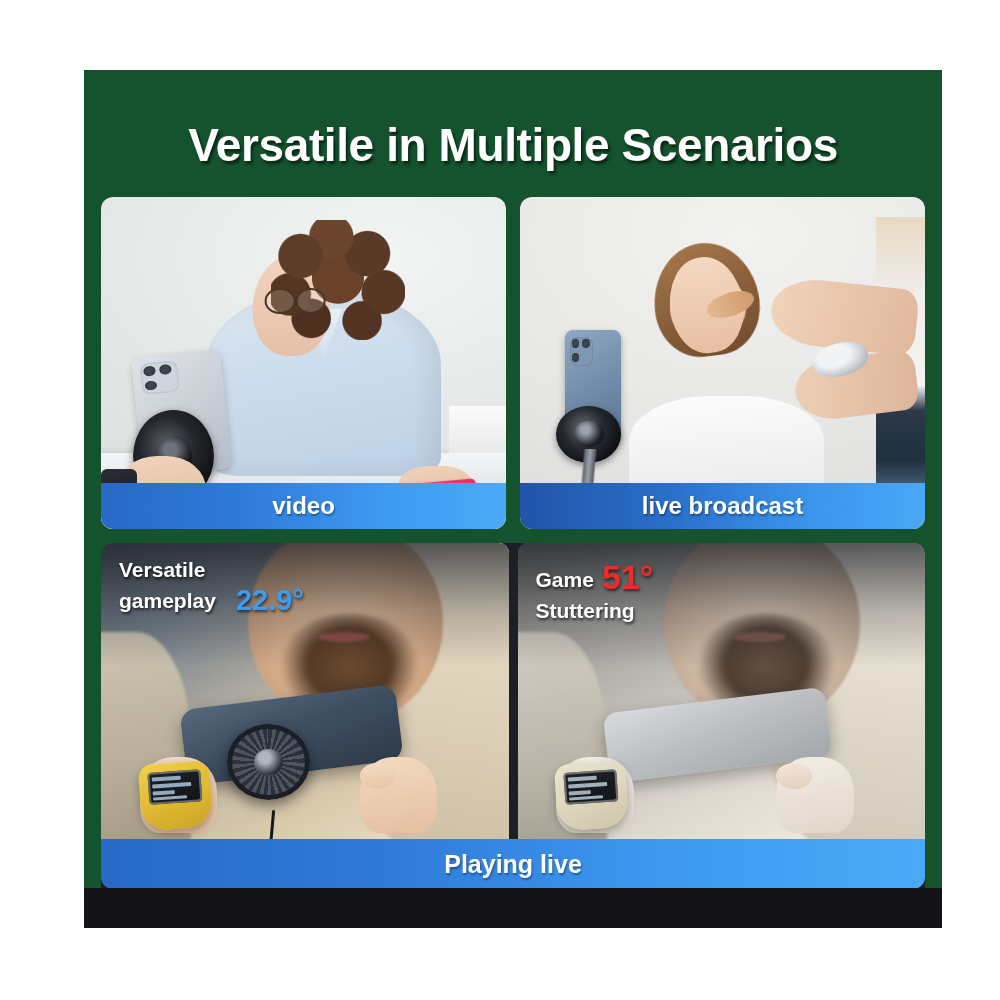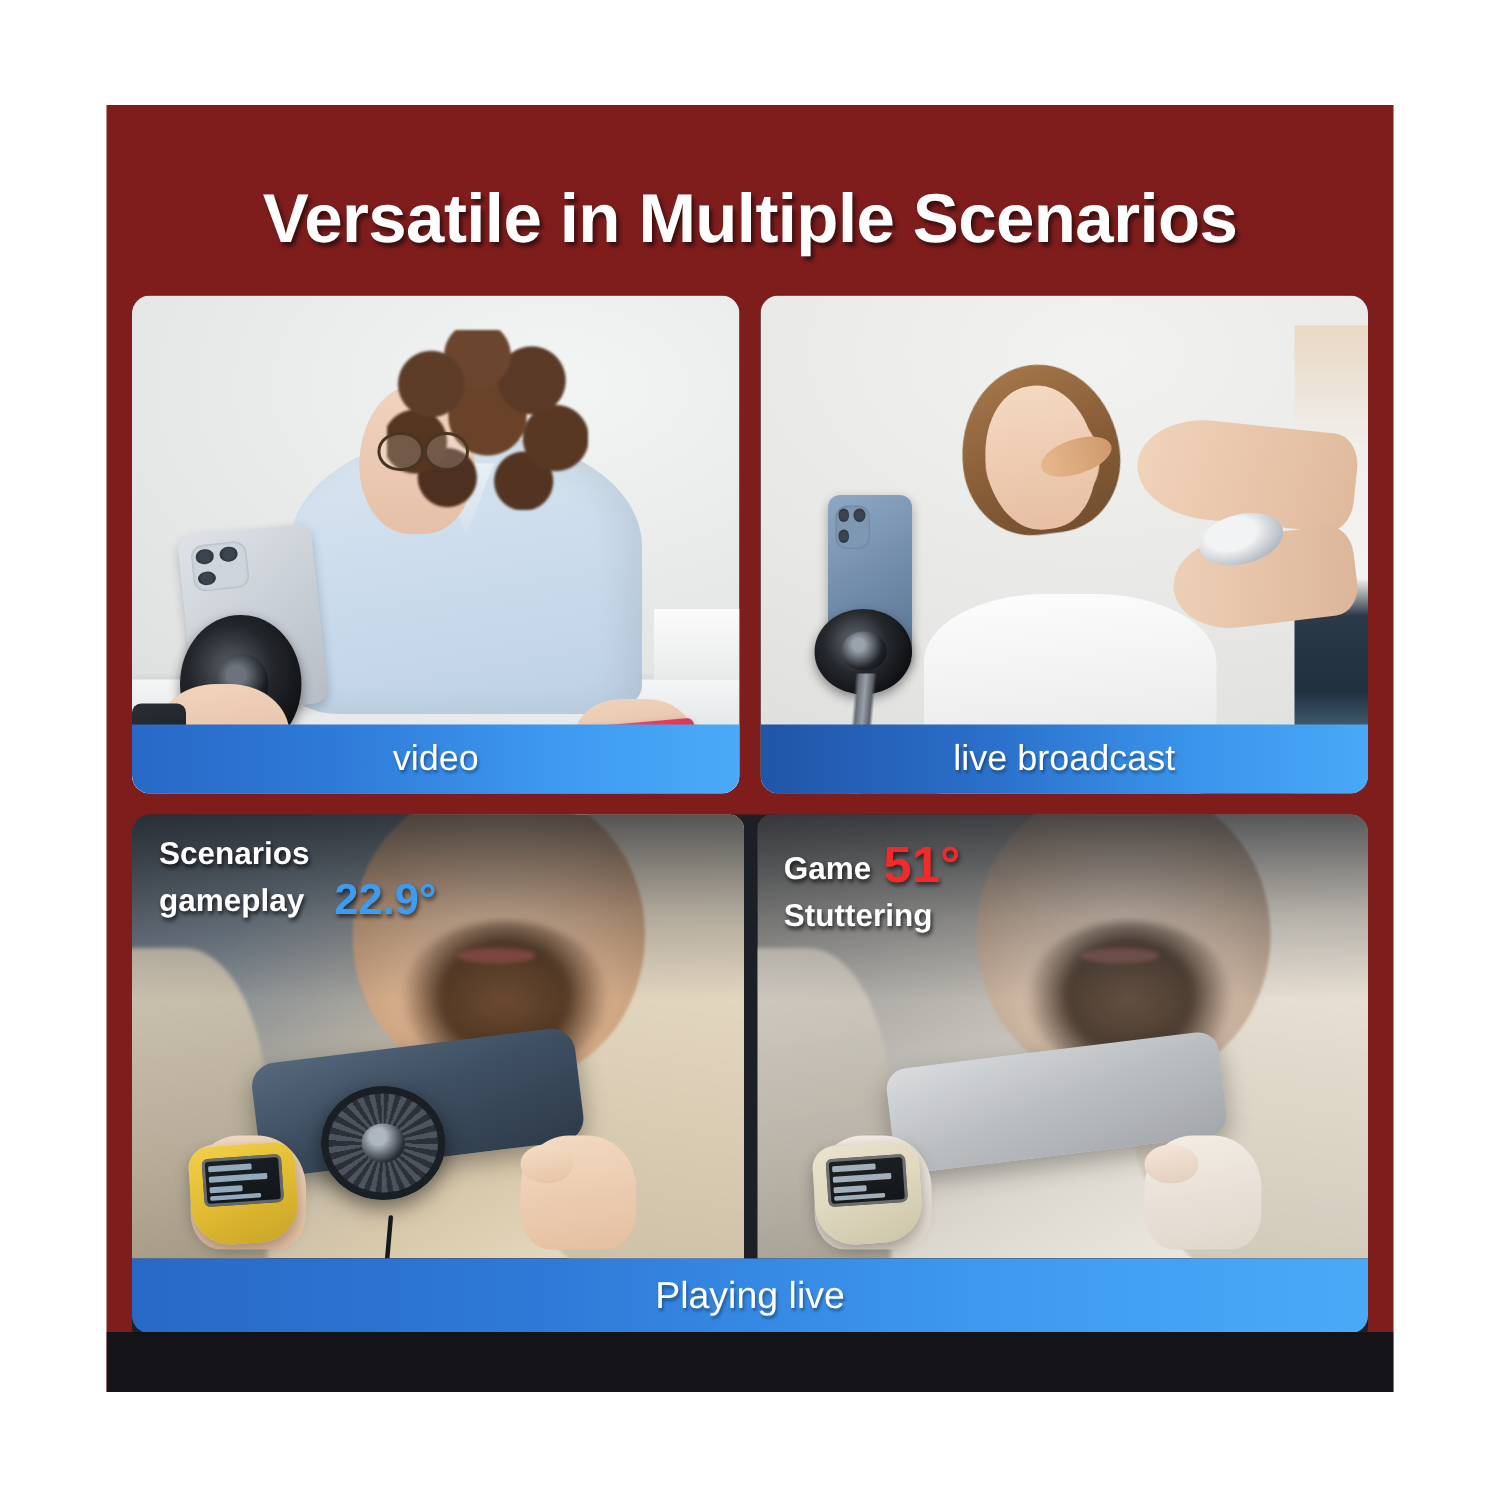--- a/index.html
+++ b/index.html
@@ -15,25 +15,25 @@
   #root {
     position: relative;
     width: 1000px;
     height: 1000px;
     background: #ffffff;
   }
 
   
   .promo-panel {
     position: absolute;
-    left: 71px;
+    left: 84px;
     top: 70px;
     width: 858px;
     height: 858px;
-    background: #7f1d1d;
+    background: #14532d;
     overflow: hidden;
   }
 
   
   .panel-floor {
     position: absolute;
     left: 0;
     bottom: 0;
     width: 100%;
     height: 40px;
@@ -431,21 +431,21 @@
     background: linear-gradient(90deg, #2869c6 0%, #2f7ad8 34%, #3e9af0 70%, #4aaaf8 100%);
     display: flex; align-items: center; justify-content: center;
     border-radius: 0 0 12px 12px;
   }
   .label-bar.right-dark {
     background: linear-gradient(90deg, #2055a8 0%, #2a6ec9 36%, #3b95ec 72%, #49a8f7 100%);
   }
   .label-bar span {
     color: #ffffff;
     font-size: 24px;
-    font-weight: normal;
+    font-weight: bold;
     text-shadow: 1px 2px 2px rgba(0,0,0,0.35);
   }
   .row-bottom .label-bar {
     position: relative; height: 50px; border-radius: 0 0 12px 12px;
   }
   .row-bottom .label-bar span { font-size: 25px; }
 </style>
 </head>
 <body>
 
@@ -542,21 +542,21 @@
                       <span></span>
                       <span></span>
                       <span></span>
                       <span></span>
                     </div>
                   </div>
                 </div>
               </div>
               <div class="gm-scrim"></div>
               <div class="gm-caption">
-                <div>Scenarios</div>
+                <div>Versatile</div>
                 <div>
                   <span>gameplay</span><span class="temp-cool">22.9°</span>
                 </div>
               </div>
             </div>
 
             <div class="pane">
               <div class="scene-gamer gm-bg-warm">
                 <div class="gm-hood"></div>
                 <div class="gm-face"></div>

